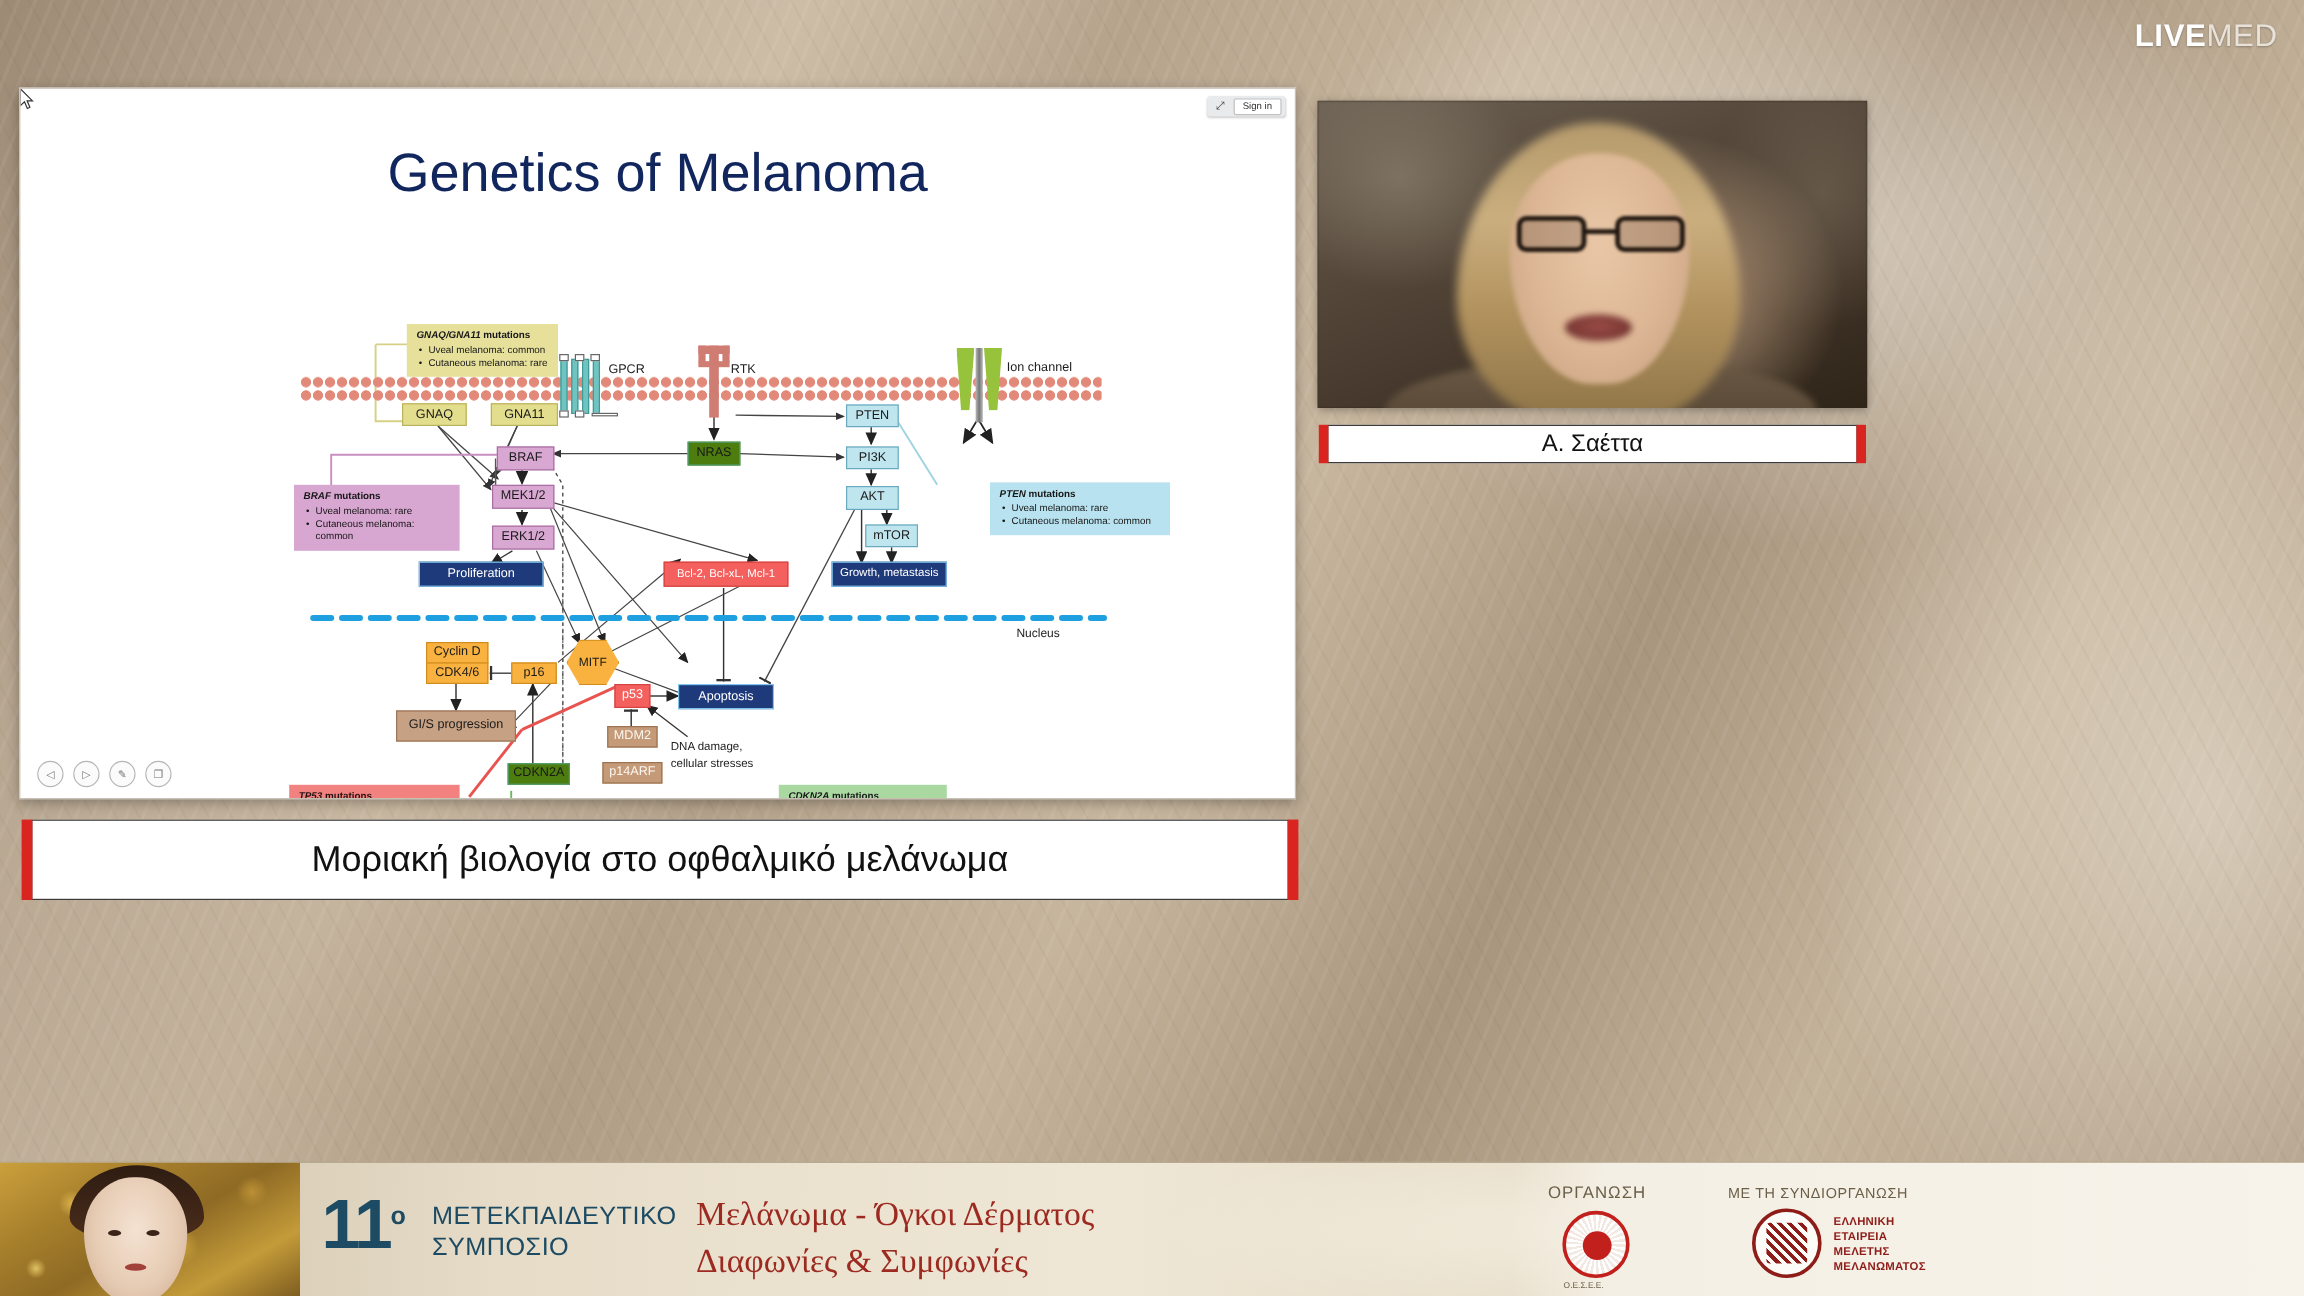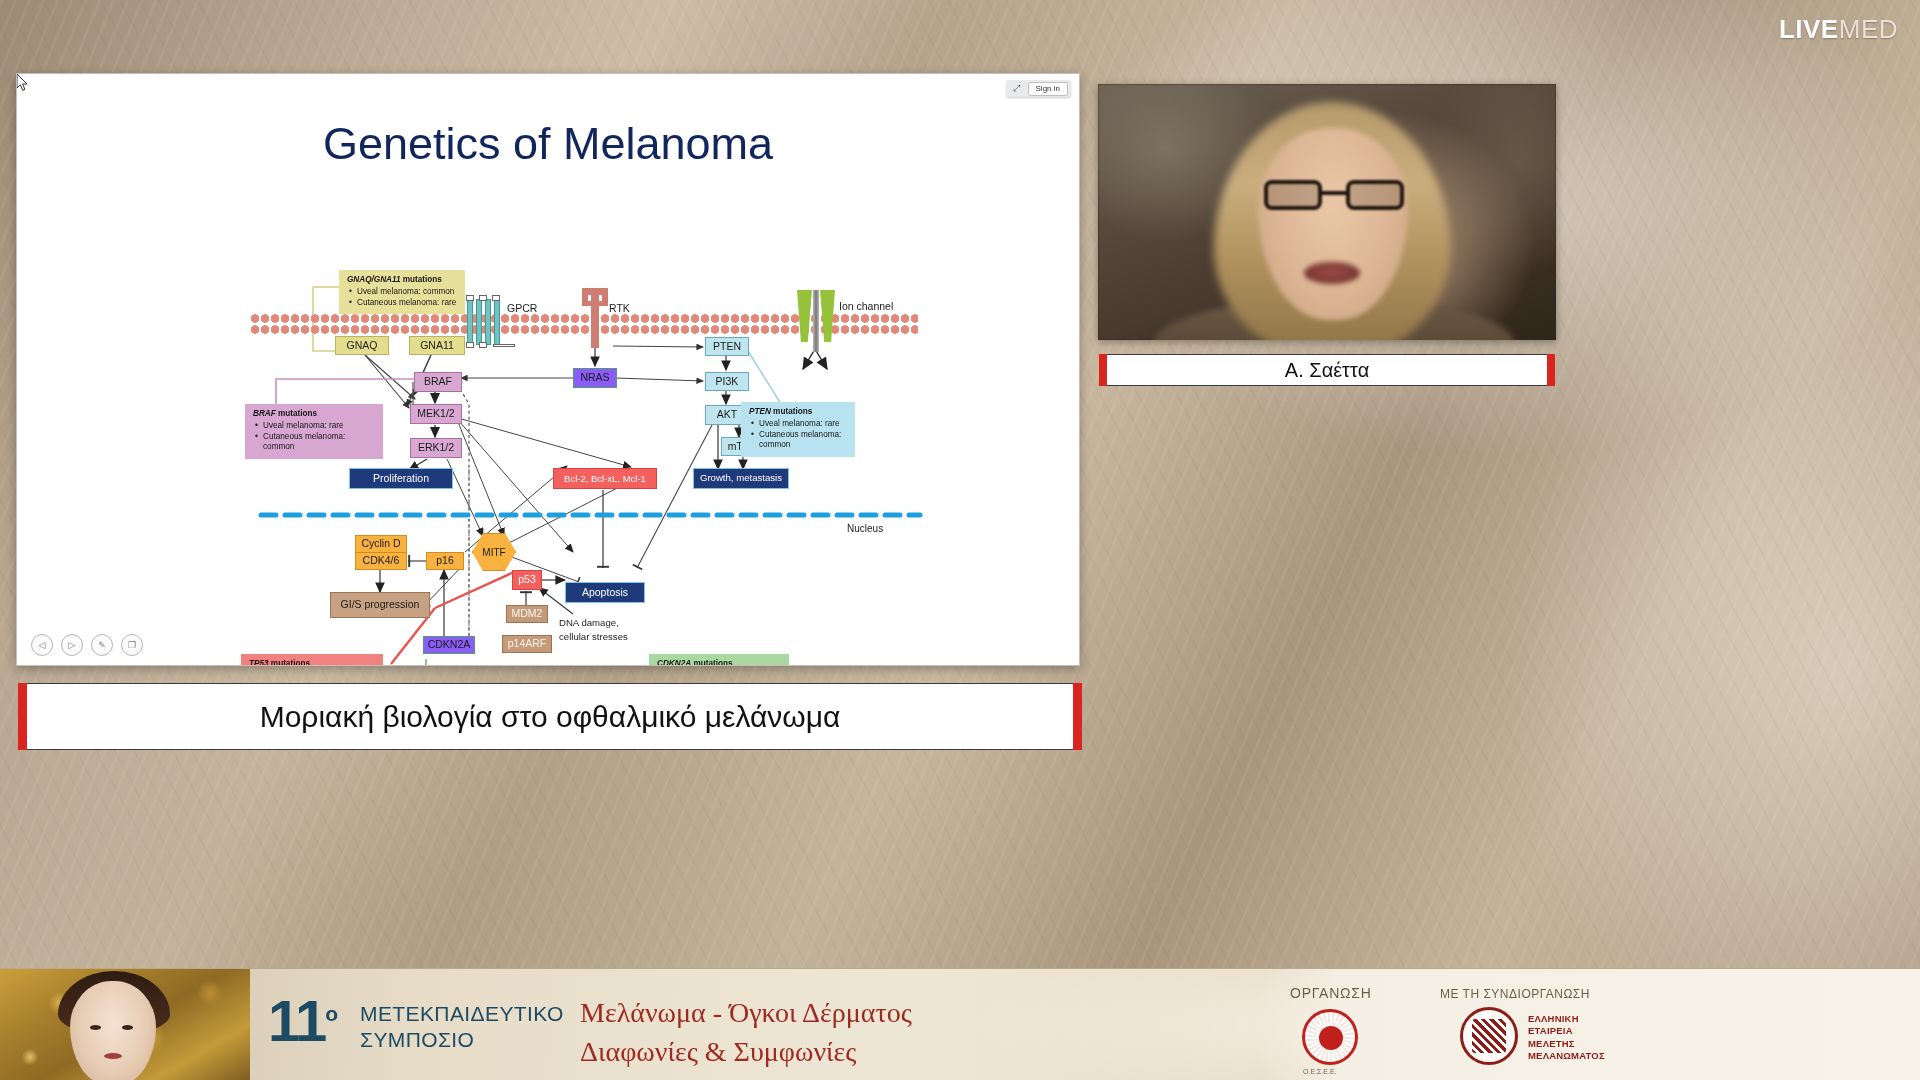--- a/index.html
+++ b/index.html
@@ -75,21 +75,21 @@
   
   #diagram { position:absolute; left:0; top:0; width:1064px; height:593px; }
   #diagram svg { position:absolute; left:0; top:0; }
   .node {
     position:absolute; display:flex; align-items:center; justify-content:center;
     font-size:10.5px; color:#1a1a1a; border:1px solid #6c6c6c;
     text-align:center; line-height:1.05; white-space:nowrap;
   }
   .n-yellow { background:#e3dd8e; border-color:#b9b25e; }
   .n-purple { background:#d9a8d2; border-color:#a96fa3; }
-  .n-green  { background:#8b5cf6; border-color:#4f9e70; }
+  .n-green  { background:#4d7c0f; border-color:#4f9e70; }
   .n-blue   { background:#bfe6ef; border-color:#6aa9bd; }
   .n-navy   { background:#1f3a7a; border-color:#7fc4ea; color:#ffffff; }
   .n-red    { background:#f4605e; border-color:#d34442; color:#ffffff; }
   .n-orange { background:#f9b23f; border-color:#d08c1c; }
   .n-brown  { background:#c49a78; border-color:#9c7352; color:#fbf6ef; }
   .n-tan    { background:#c7a183; border-color:#9a7557; }
 
   .mutbox {
     position:absolute; font-size:8.2px; color:#171717;
     padding:4px 7px 5px 7px; line-height:1.32; border:1px solid transparent;
@@ -454,42 +454,42 @@
       <div class="node n-navy" style="left:676px;top:394px;width:96px;height:21px;font-size:9.6px;">Growth, metastasis</div>
 
       <div class="hexnode" style="left:455px;top:459px;">MITF</div>
 
       <div class="node n-orange" style="left:338px;top:461px;width:52px;height:18px;">Cyclin D</div>
       <div class="node n-orange" style="left:338px;top:478px;width:52px;height:18px;">CDK4/6</div>
       <div class="node n-orange" style="left:409px;top:478px;width:38px;height:18px;">p16</div>
       <div class="node n-tan" style="left:313px;top:518px;width:100px;height:26px;">GI/S progression</div>
 
       <div class="node n-red" style="left:495px;top:496px;width:30px;height:20px;">p53</div>
-      <div class="node n-navy" style="left:548px;top:496px;width:80px;height:21px;margin-top:12px;">Apoptosis</div>
+      <div class="node n-navy" style="left:548px;top:496px;width:80px;height:21px;">Apoptosis</div>
       <div class="node n-brown" style="left:489px;top:531px;width:42px;height:18px;">MDM2</div>
       <div class="node n-brown" style="left:485px;top:561px;width:50px;height:18px;">p14ARF</div>
       <div class="node n-green" style="left:406px;top:562px;width:52px;height:18px;">CDKN2A</div>
 
       <div class="mutbox mb-yellow" style="left:322px;top:196px;width:126px;">
         <div class="mt"><i>GNAQ/GNA11</i><span> mutations</span></div>
         <ul>
           <li>Uveal melanoma: common</li>
           <li>Cutaneous melanoma: rare</li>
         </ul>
       </div>
 
       <div class="mutbox mb-purple" style="left:228px;top:330px;width:138px;">
         <div class="mt"><i>BRAF</i><span> mutations</span></div>
         <ul>
           <li>Uveal melanoma: rare</li>
           <li>Cutaneous melanoma: common</li>
         </ul>
       </div>
 
-      <div class="mutbox mb-blue" style="left:724px;top:328px;width:114px;">
+      <div class="mutbox mb-blue" style="left:808px;top:328px;width:150px;">
         <div class="mt"><i>PTEN</i><span> mutations</span></div>
         <ul>
           <li>Uveal melanoma: rare</li>
           <li>Cutaneous melanoma: common</li>
         </ul>
       </div>
 
       <div class="mutbox mb-red" style="left:224px;top:580px;width:142px;">
         <div class="mt"><i>TP53</i><span> mutations</span></div>
 

